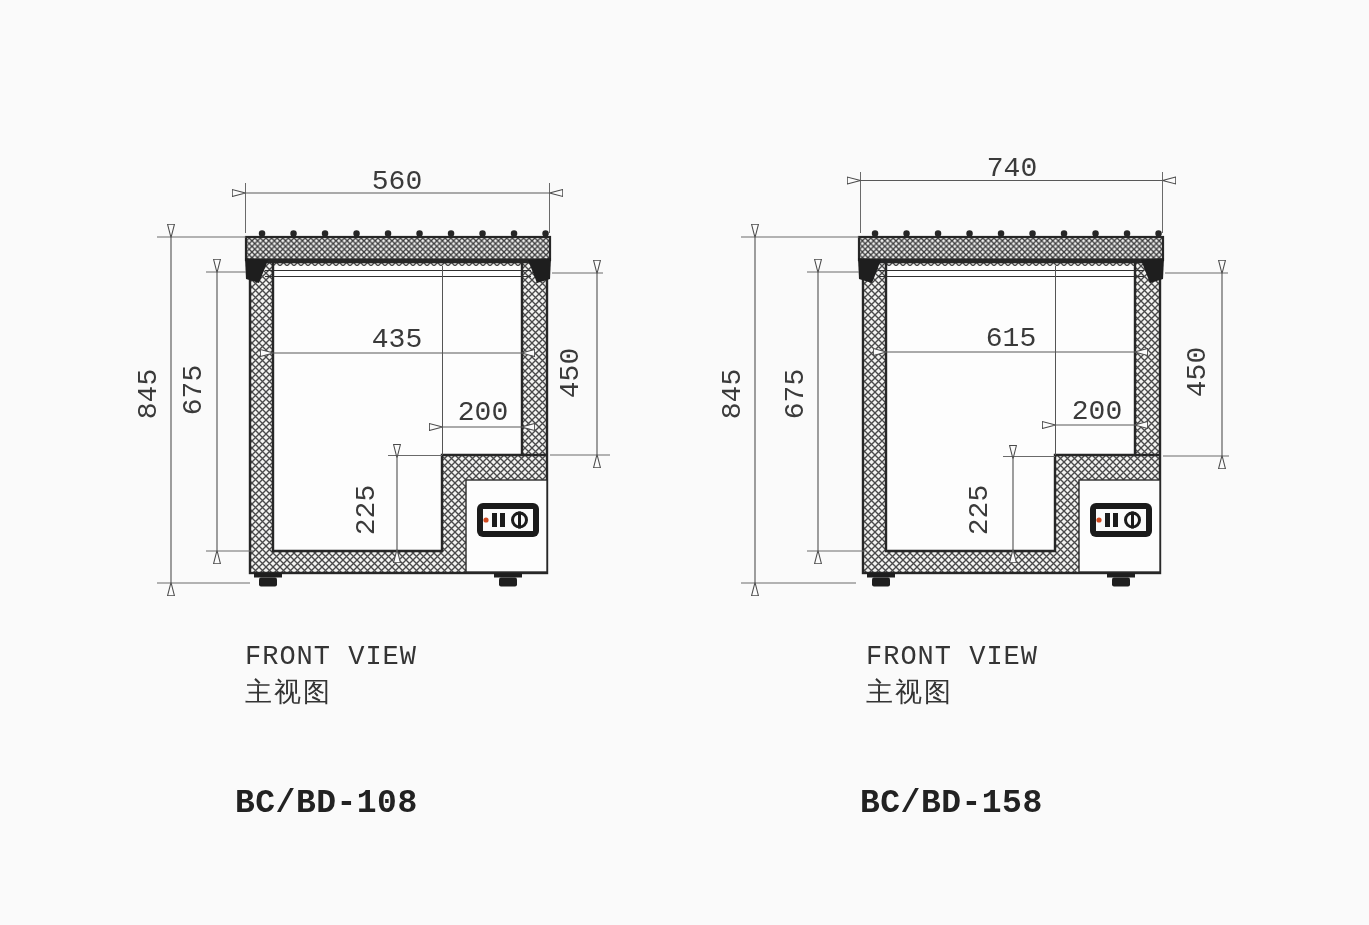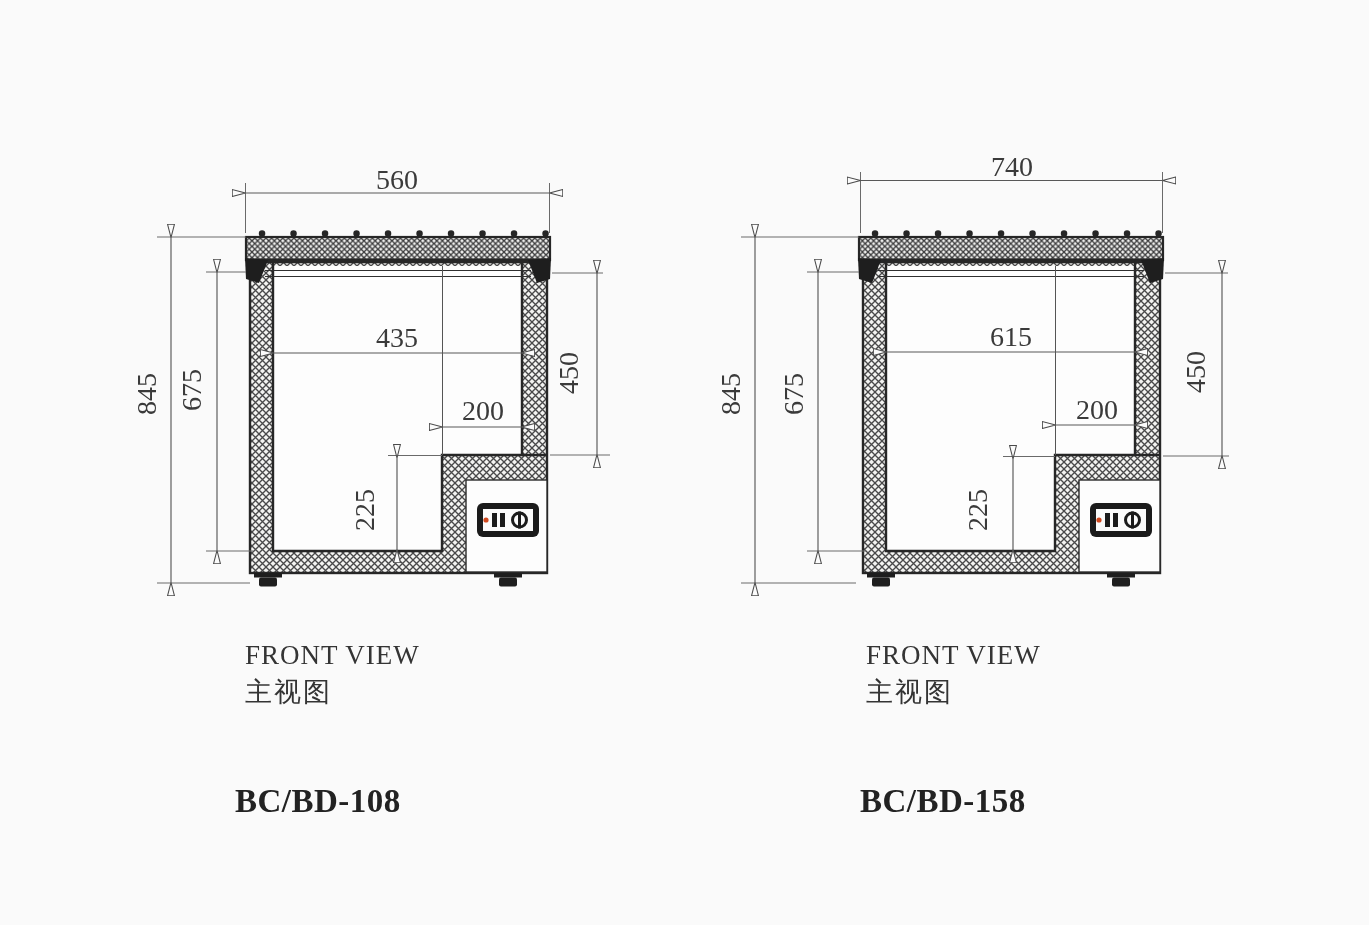--- a/index.html
+++ b/index.html
@@ -1,17 +1,17 @@
 <!DOCTYPE html>
 <html><head>
 <meta charset="utf-8">
 <style>
   html,body{margin:0;padding:0;background:#fafafa;}
   .stage{position:relative;width:1229px;height:925px;background:#fafafa;overflow:hidden;
-         font-family:Liberation Serif, serif;}
+         font-family:Liberation Mono, monospace;}
   svg{position:absolute;left:0;top:0;}
   text{fill:#3c3c3c;}
   .dimtxt{font-size:28px;fill:#3a3a3a;}
   .viewtxt{font-size:27px;fill:#343434;letter-spacing:1px;}
   .cjktxt{font-size:27px;fill:#343434;letter-spacing:2px;}
   .modeltxt{font-size:33px;font-weight:bold;fill:#222;letter-spacing:.5px;}
   .dimline{stroke:#585858;stroke-width:1.15;fill:none;}
   .extline{stroke:#6a6a6a;stroke-width:1;fill:none;}
   .refline{stroke:#555;stroke-width:1;fill:none;}
   .outline{stroke:#262626;stroke-width:2.4;fill:none;}

